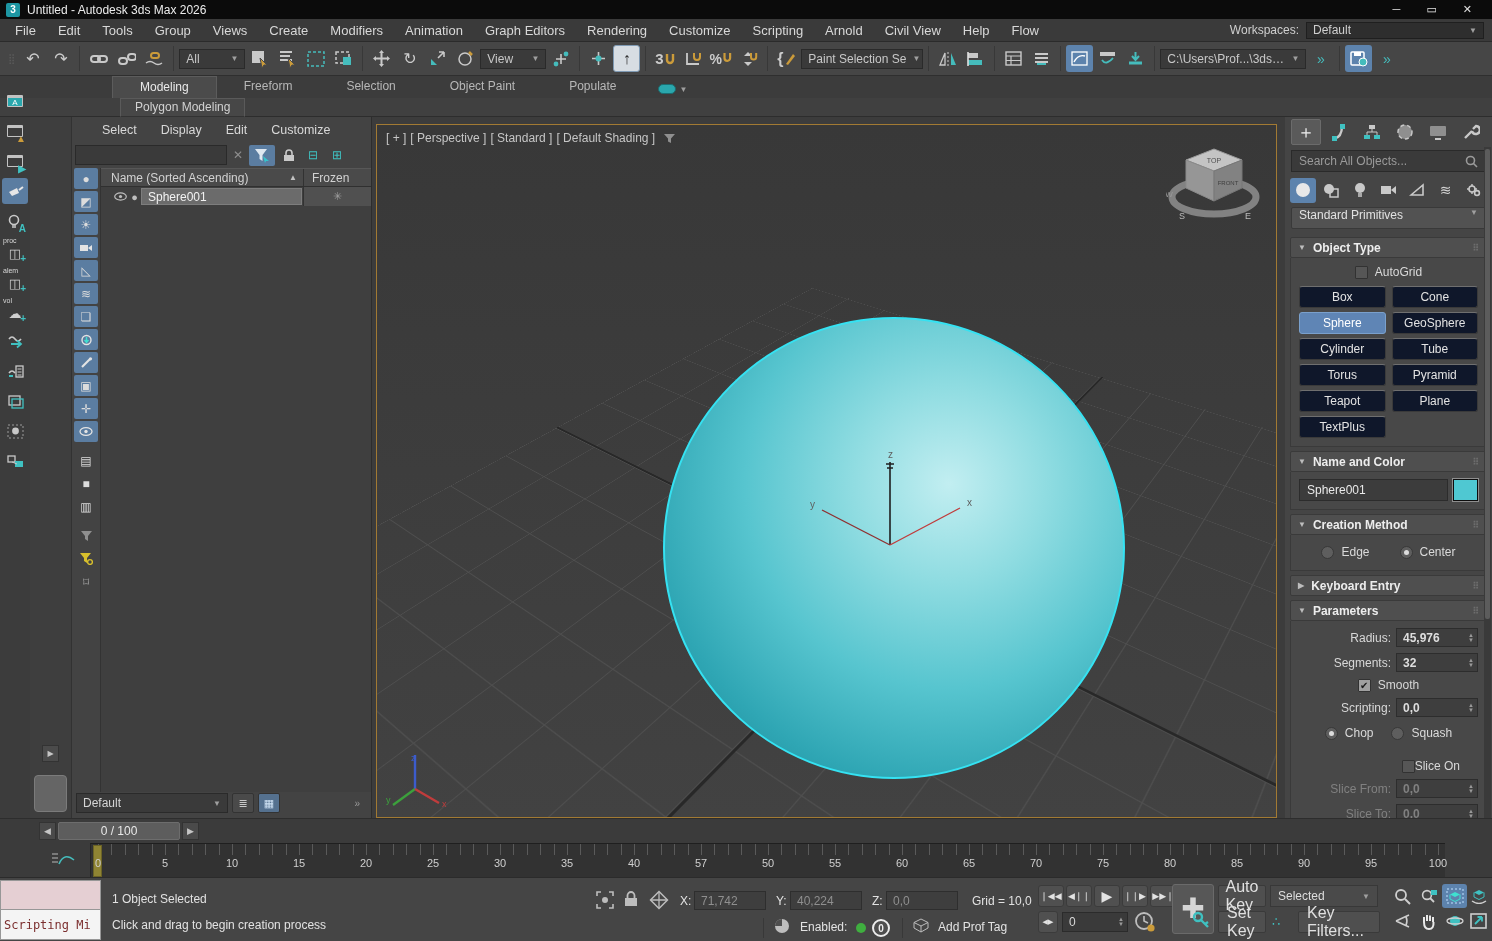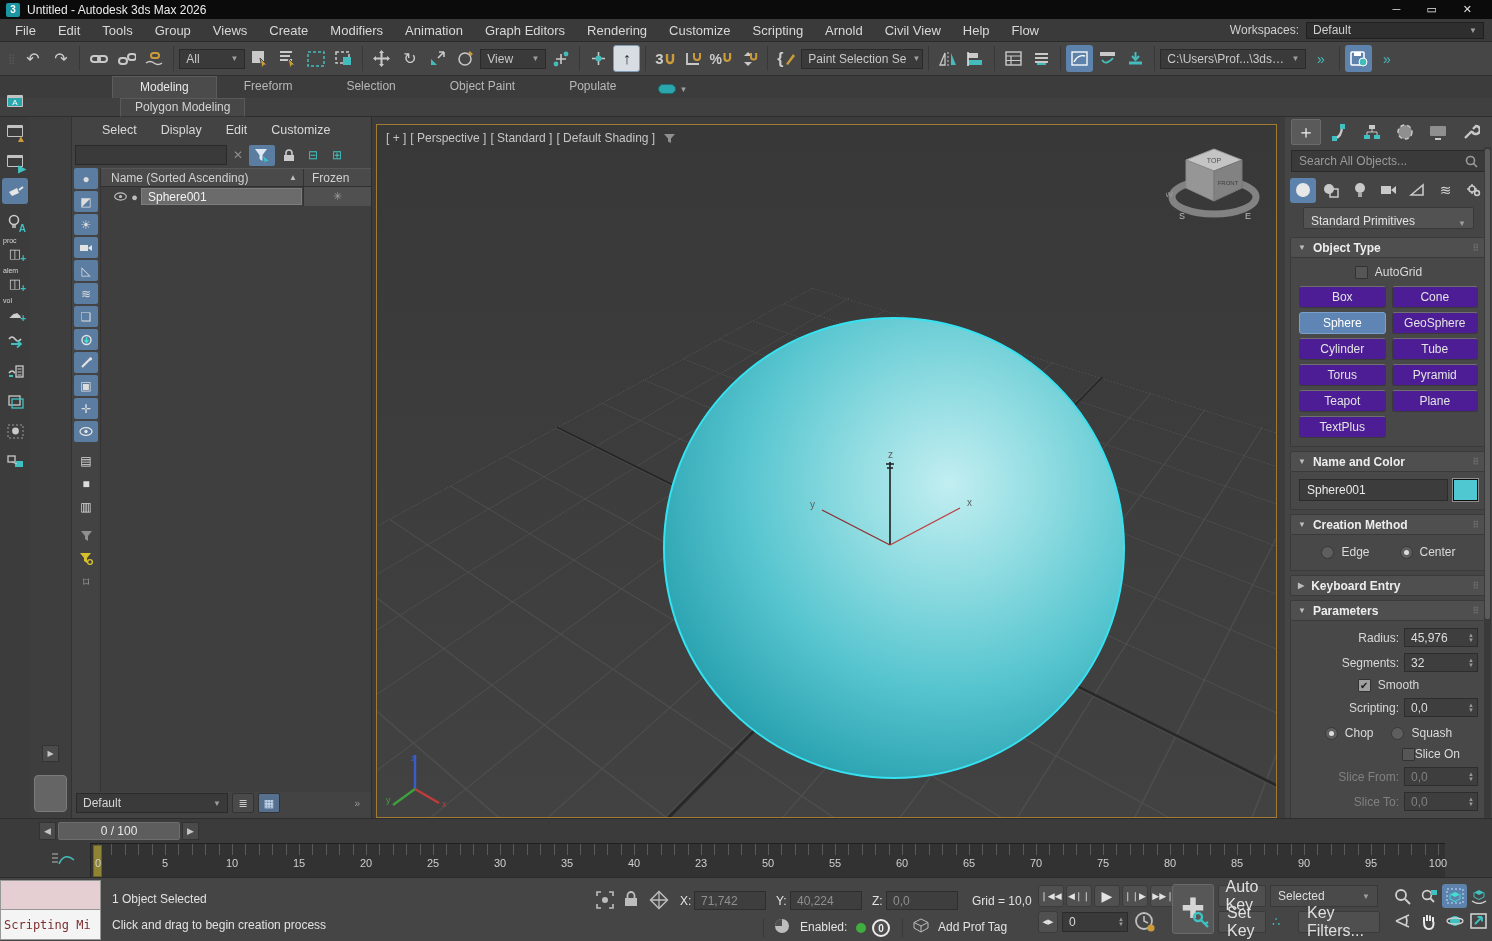--- a/index.html
+++ b/index.html
@@ -92,41 +92,41 @@
 .viewcube{position:absolute;right:14px;top:12px;z-index:4;}
 
 .cmdpanel{position:absolute;left:1285px;top:117px;width:207px;height:761px;background:#454545;}
 .cp-tabs{height:30px;display:flex;align-items:center;padding:2px 6px;gap:3px;}
 .cp-tab{width:30px;height:26px;display:grid;place-items:center;color:#c9c9c9;border-radius:2px;}
 .cp-tab.active{background:#5a5a5a;border:1px solid #6b6b6b;}
 .cp-search{margin:3px 6px;height:22px;background:#3a3a3a;border:1px solid #2a2a2a;display:flex;align-items:center;justify-content:space-between;padding:0 7px;color:#9a9a9a;font-size:12px;}
 .cp-cats{height:30px;display:flex;align-items:center;padding:0 5px;gap:3px;}
 .cp-cat{width:26px;height:25px;display:grid;place-items:center;border-radius:3px;color:#d2d2d2;font-size:14px;}
 .cp-cat.on{background:#5d83ad;}
-.cp-dd{margin:2px 18px 8px;height:22px;background:#525252;border:1px solid #393939;border-radius:2px;display:flex;align-items:flex-end;justify-content:space-between;padding:0 7px;font-size:12px;color:#e2e2e2;}
+.cp-dd{margin:2px 6px 8px;height:22px;background:#525252;border:1px solid #393939;border-radius:2px;display:flex;align-items:flex-start;justify-content:space-between;padding:0 7px;font-size:12px;color:#e2e2e2;}
 .rollout{margin:4px 5px 0;}
 .ro-head{height:21px;background:#4f4f4f;border:1px solid #3a3a3a;border-radius:2px;display:flex;align-items:center;gap:7px;padding:0 7px;font-size:12px;font-weight:bold;color:#ededed;}
 .ro-arrow{font-size:8px;color:#bdbdbd;}
 .ro-grip{margin-left:auto;color:#6d6d6d;font-size:9px;}
 .ro-body{background:#484848;border:1px solid #3a3a3a;border-top:none;padding:7px 8px 8px;}
 .ot-grid{display:grid;grid-template-columns:1fr 1fr;gap:4px 6px;}
-.ot-btn{height:22px;background:#4c1d95;border:1px solid #3a3a3a;border-top-color:#6f6f6f;border-radius:3px;display:flex;align-items:center;justify-content:center;font-size:12px;color:#e3e3e3;}
+.ot-btn{height:22px;background:#0f172a;border:1px solid #3a3a3a;border-top-color:#6f6f6f;border-radius:3px;display:flex;align-items:center;justify-content:center;font-size:12px;color:#e3e3e3;}
 .ot-btn.active{background:#5f85b5;border-color:#7aa0cc;color:#fff;}
 .chk-row{display:flex;align-items:center;gap:7px;justify-content:center;margin-bottom:7px;font-size:12px;color:#dadada;}
 .chk{width:13px;height:13px;background:#565656;border:1px solid #323232;display:grid;place-items:center;font-size:10px;color:#1b1b1b;border-radius:1px;}
 .chk.checked{background:#a0a0a0;}
 .nc-row{display:flex;gap:5px;align-items:center;}
 .nc-name{flex:1;height:22px;background:#3c3c3c;border:1px solid #2c2c2c;color:#eaeaea;display:flex;align-items:center;padding-left:7px;font-size:12px;}
 .nc-swatch{width:25px;height:22px;border:1px solid #0d0d0d;outline:1px solid #8e8e8e;}
 .radio-row{display:flex;justify-content:center;gap:30px;padding:3px 0;}
 .radio-item{display:flex;align-items:center;gap:7px;font-size:12px;color:#dadada;}
 .radio{width:13px;height:13px;border-radius:50%;background:#5e5e5e;border:1px solid #383838;position:relative;}
 .radio.sel::after{content:"";position:absolute;left:3px;top:3px;width:5px;height:5px;border-radius:50%;background:#dcdcdc;}
 .prm-row{display:flex;align-items:center;justify-content:flex-end;gap:5px;margin-bottom:6px;font-size:12px;color:#d8d8d8;}
-.spin-field{width:74px;height:19px;background:#3e3e3e;border:1px solid #2d2d2d;display:flex;align-items:center;justify-content:space-between;padding-left:6px;color:#dedede;}
+.spin-field{width:82px;height:19px;background:#3e3e3e;border:1px solid #2d2d2d;display:flex;align-items:center;justify-content:space-between;padding-left:6px;color:#dedede;font-weight:bold;}
 .spin-btns{width:12px;display:flex;flex-direction:column;align-items:center;font-size:6px;color:#9a9a9a;line-height:5px;}
 .prm-row.disabled,.prm-row.disabled .spin-field{color:#808080;}
 .cp-scroll{position:absolute;right:1px;top:30px;width:7px;height:724px;background:#3a3a3a;}
 .cp-thumb{position:absolute;left:1px;top:2px;width:5px;height:470px;background:#5c5c5c;border-radius:2px;}
 
 .trackrow{position:absolute;left:0;top:818px;width:100%;height:25px;background:#3b3b3b;border-top:1px solid #2d2d2d;}
 .tb-nav{position:absolute;top:3px;width:17px;height:18px;background:#4a4a4a;border:1px solid #333;display:grid;place-items:center;font-size:9px;color:#c5c5c5;}
 .frame-display{position:absolute;left:58px;top:3px;width:122px;height:18px;background:#5d5d5d;border:1px solid #6d6d6d;border-radius:2px;display:grid;place-items:center;font-size:12px;color:#e8e8e8;}
 .timeline{position:absolute;left:0;top:843px;width:100%;height:34px;background:#3b3b3b;}
 .tl-icon{position:absolute;left:40px;top:3px;width:46px;height:28px;display:grid;place-items:center;color:#45bcbc;font-size:13px;}
@@ -819,21 +819,21 @@
       <div class="prm-row">
         <span class="prm-label">Scripting:</span>
         <span class="spin-field">
             <span>0,0</span>
             <span class="spin-btns">
               <span>▲</span>
               <span>▼</span>
             </span>
           </span>
       </div>
-      <div class="radio-row" style="gap:18px;margin-bottom:4px">
+      <div class="radio-row" style="gap:18px;margin-bottom:16px">
         <span class="radio-item">
             <span class="radio sel"></span>
             <span>Chop</span>
           </span>
         <span class="radio-item">
             <span class="radio"></span>
             <span>Squash</span>
           </span>
       </div>
       <div class="prm-row" style="justify-content:flex-end;gap:0;padding-right:18px">
@@ -891,21 +891,21 @@
 
     <span class="tick" style="left: 0px;">0</span>
         <span class="tick" style="left: 67px;">5</span>
         <span class="tick" style="left: 134px;">10</span>
         <span class="tick" style="left: 201px;">15</span>
         <span class="tick" style="left: 268px;">20</span>
         <span class="tick" style="left: 335px;">25</span>
         <span class="tick" style="left: 402px;">30</span>
         <span class="tick" style="left: 469px;">35</span>
         <span class="tick" style="left: 536px;">40</span>
-        <span class="tick" style="left: 603px;">23</span>
+        <span class="tick" style="left: 603px;">57</span>
         <span class="tick" style="left: 670px;">50</span>
         <span class="tick" style="left: 737px;">55</span>
         <span class="tick" style="left: 804px;">60</span>
         <span class="tick" style="left: 871px;">65</span>
         <span class="tick" style="left: 938px;">70</span>
         <span class="tick" style="left: 1005px;">75</span>
         <span class="tick" style="left: 1072px;">80</span>
         <span class="tick" style="left: 1139px;">85</span>
         <span class="tick" style="left: 1206px;">90</span>
         <span class="tick" style="left: 1273px;">95</span>

